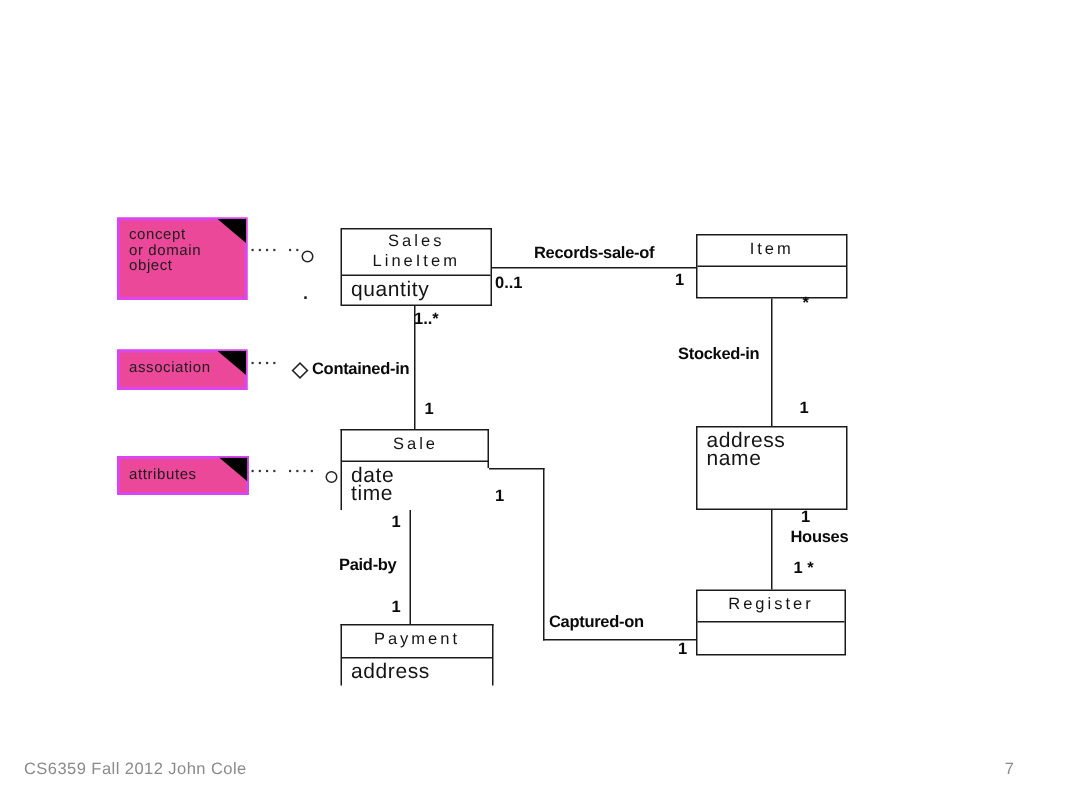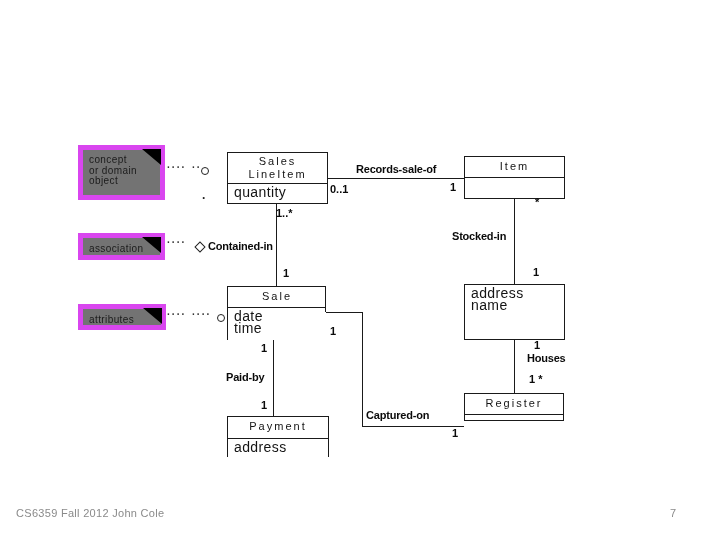--- a/index.html
+++ b/index.html
@@ -25,21 +25,21 @@
   .uml-attrs{
     font-size:14px;letter-spacing:0.4px;line-height:11.5px;padding:3px 0 0 6px;
     text-align:left;white-space:nowrap;
   }
   
   .line{position:absolute;background:#1a1a1a;}
   
   .assoc{position:absolute;font-size:11px;font-weight:bold;letter-spacing:-0.2px;white-space:nowrap;color:#0a0a0a;}
   .mult{position:absolute;font-size:11px;font-weight:bold;white-space:nowrap;color:#0a0a0a;}
   
-  .note{position:absolute;box-sizing:border-box;border:5px solid #d946ef;background:#737373;}
+  .note{position:absolute;box-sizing:border-box;border:2px solid #d946ef;background:#ec4899;}
   .note .fold{
     position:absolute;top:-1px;right:-1px;width:19px;height:16px;background:#000;
     clip-path:polygon(0 0,100% 0,100% 100%);
   }
   .note .note-text{
     font-size:10px;line-height:10.5px;letter-spacing:0.4px;padding:5px 4px 0 6px;color:#1b1b1b;
   }
   
   .dots{position:absolute;font-size:10px;font-weight:bold;letter-spacing:1.5px;color:#333;line-height:8px;}
   .circle-glyph{position:absolute;width:6px;height:6px;border:1px solid #222;border-radius:50%;background:#fff;}
@@ -115,21 +115,21 @@
       <div>address</div>
       <div>name</div>
     </div>
   </div>
 
   <div class="uml-box no-bottom" style="left:227px;top:416px;width:102px;height:41px;">
     <div class="uml-name" style="height:22px;">Payment</div>
     <div class="uml-attrs">address</div>
   </div>
 
-  <div class="uml-box" style="left:464px;top:393px;width:100px;height:28px;">
+  <div class="uml-box" style="left:464px;top:393px;width:100px;height:44px;">
     <div class="uml-name">Register</div>
     <div class="uml-attrs"></div>
   </div>
 
   <div class="line" style="left:328px;top:178px;width:136px;height:1px;"></div>
   <div class="line" style="left:276px;top:204px;width:1px;height:82px;"></div>
   <div class="line" style="left:514px;top:199px;width:1px;height:85px;"></div>
   <div class="line" style="left:514px;top:340px;width:1px;height:53px;"></div>
   <div class="line" style="left:273px;top:340px;width:1px;height:76px;"></div>
   <div class="line" style="left:326px;top:312px;width:37px;height:1px;"></div>

